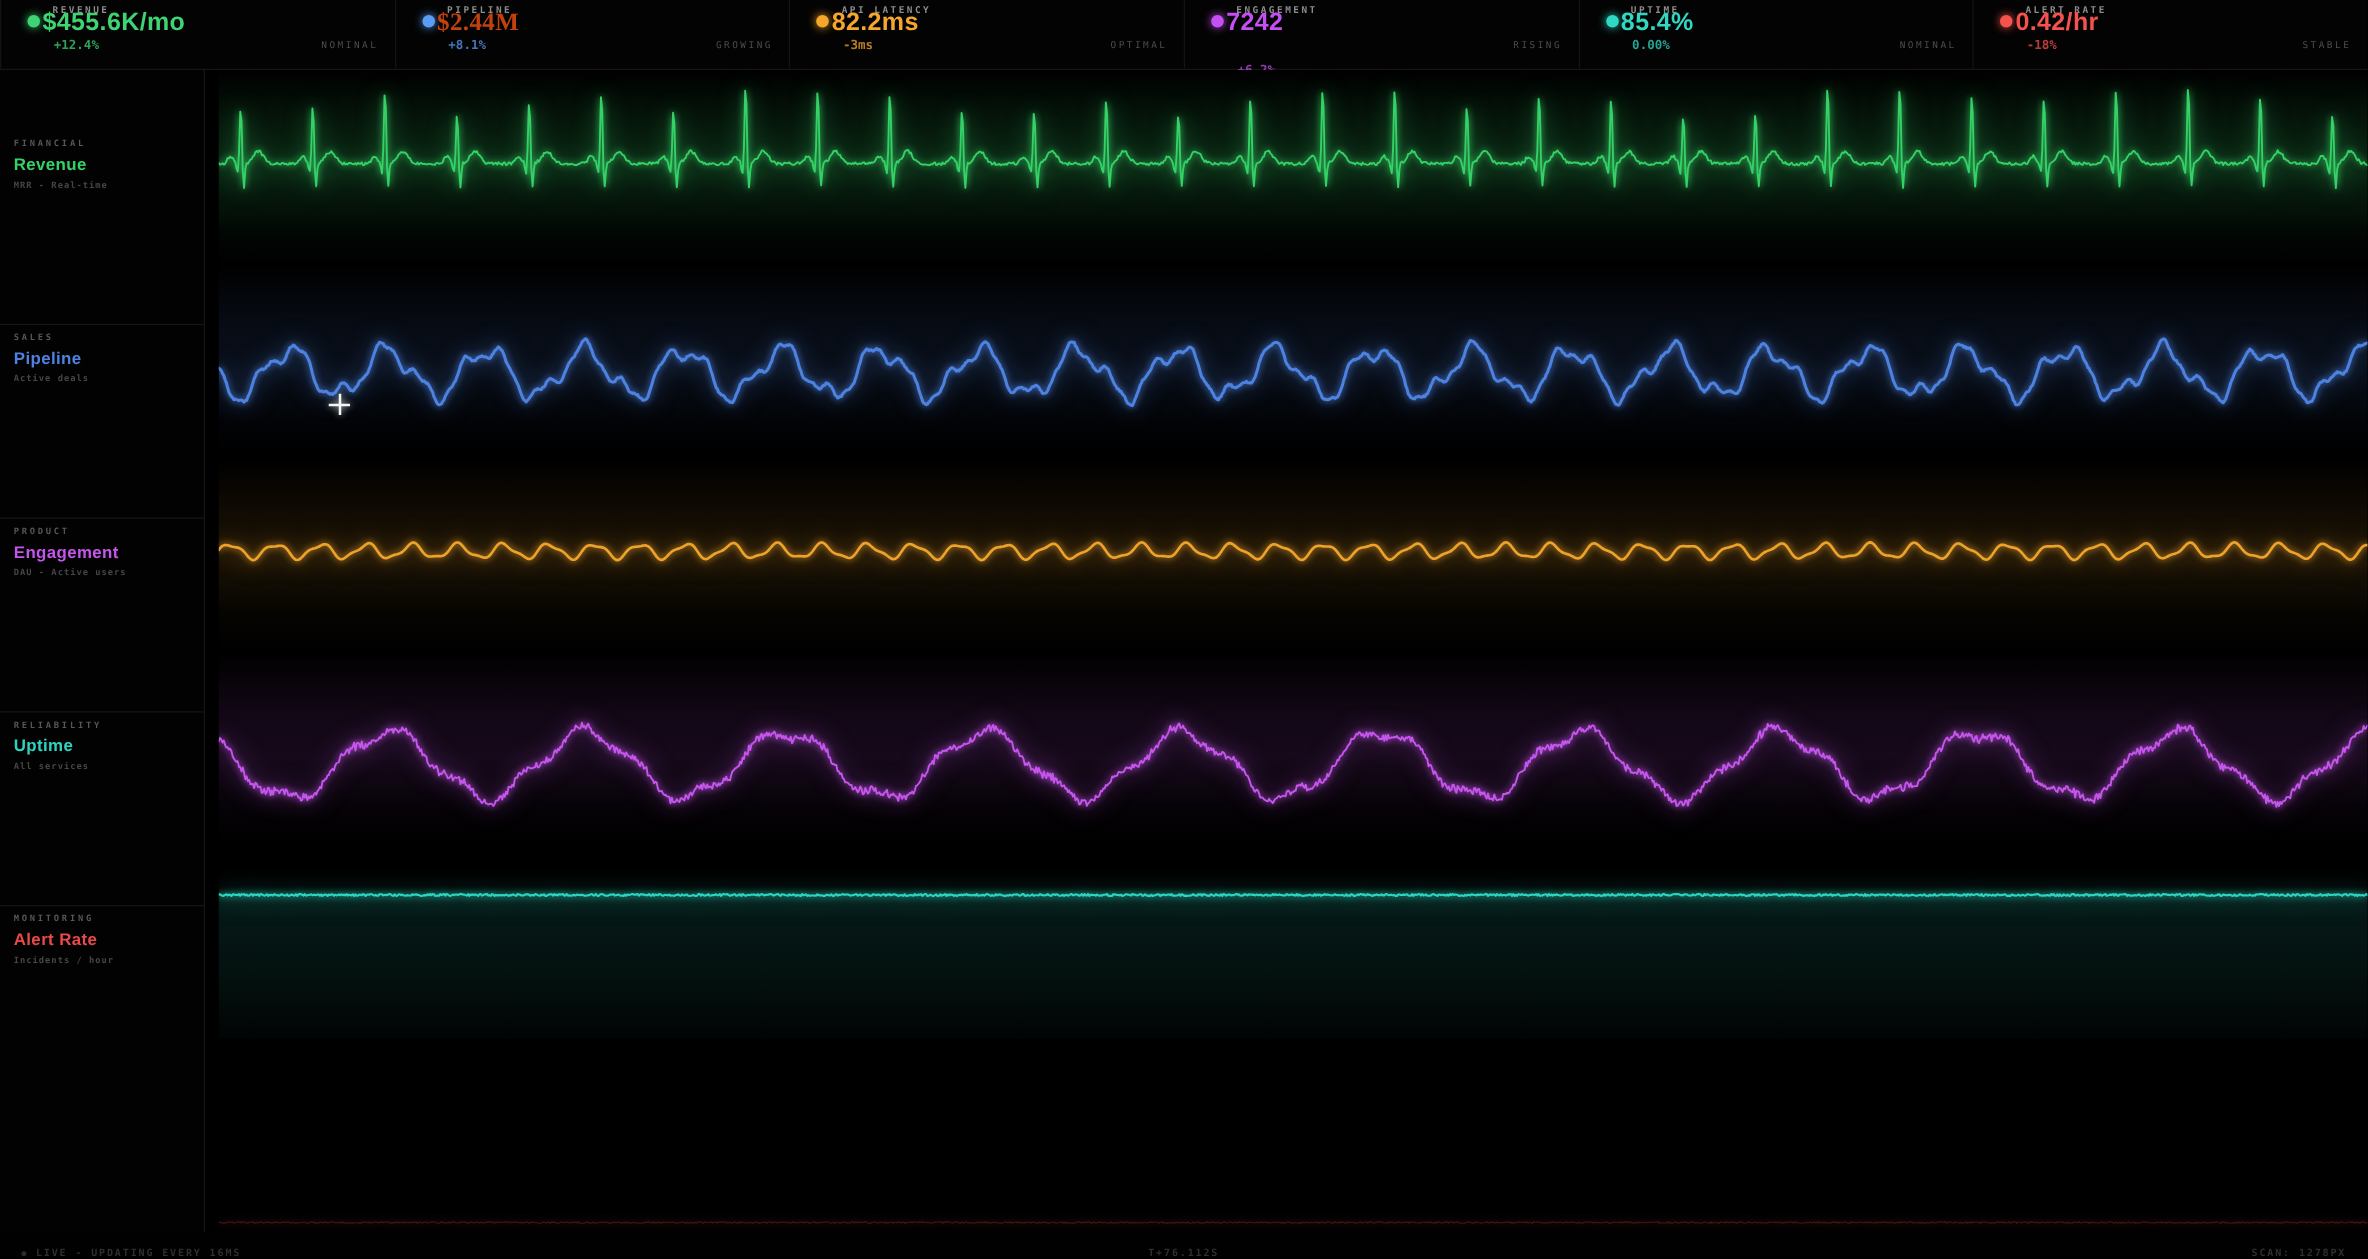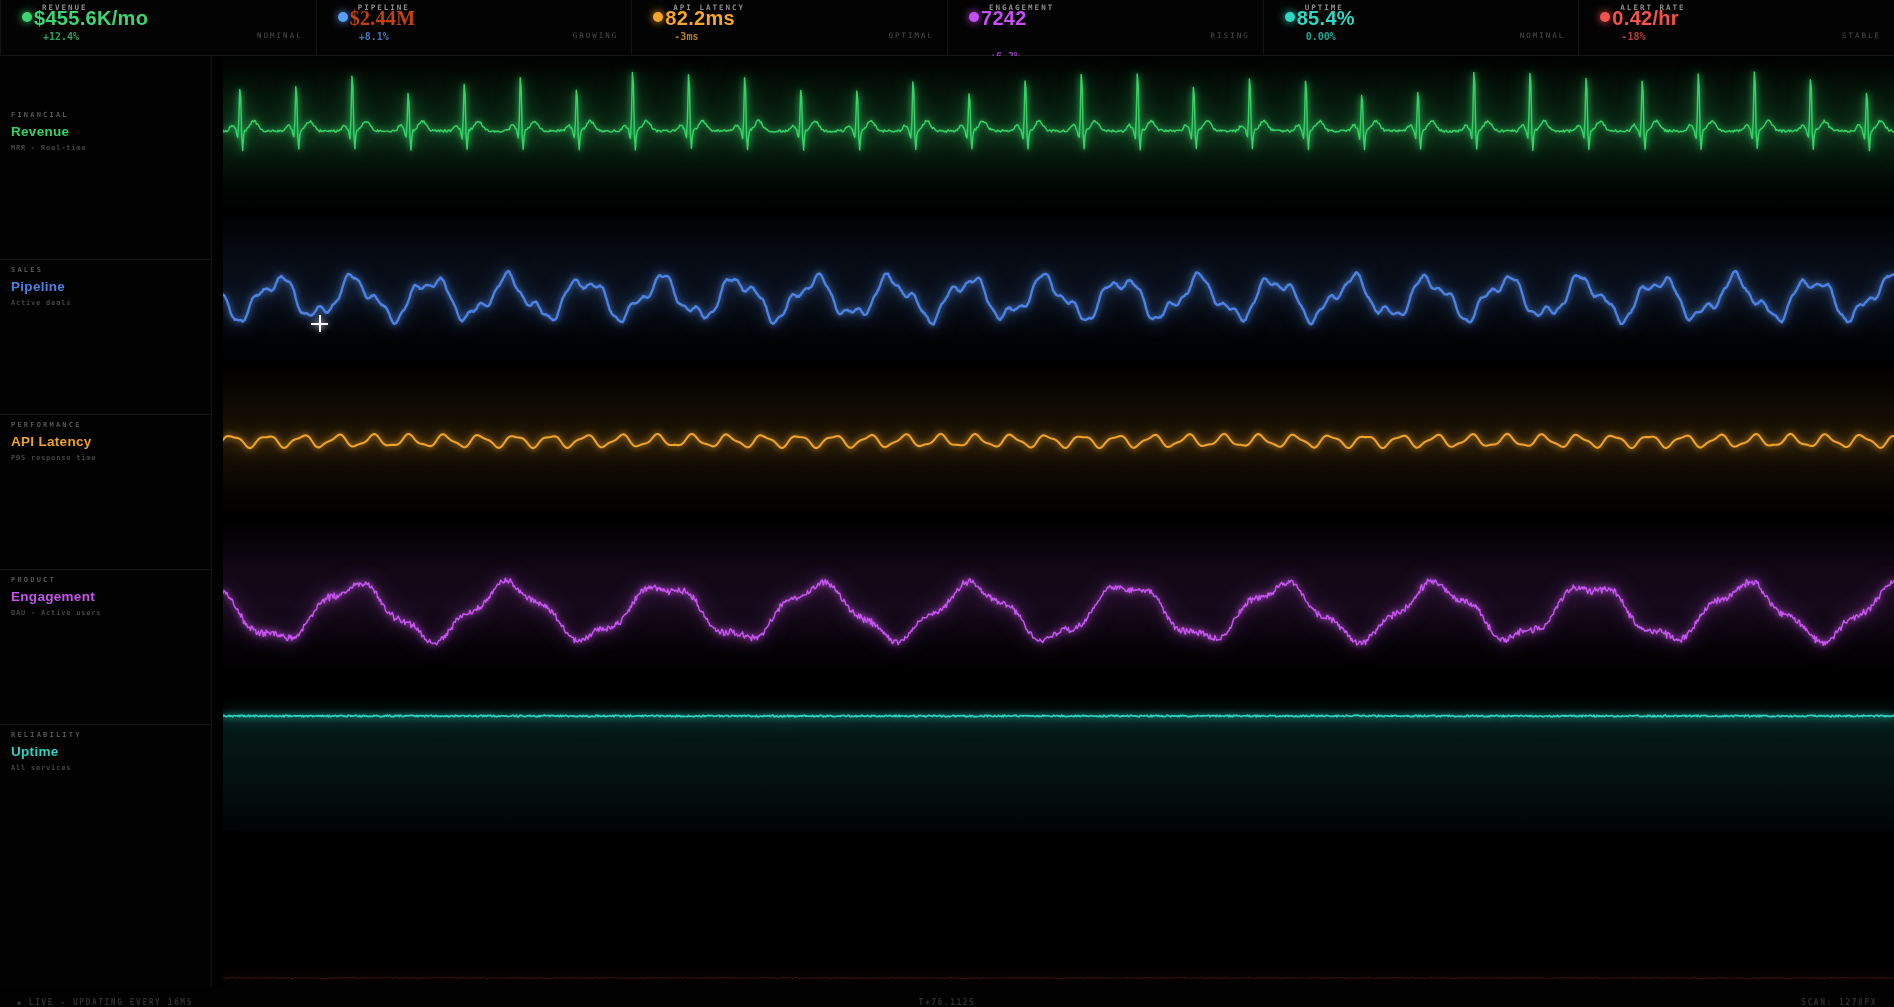--- a/index.html
+++ b/index.html
@@ -19,21 +19,21 @@
   .m-dot { position:absolute; left:21px; top:12px; width:10px; height:10px; border-radius:50%;
     background:currentColor; box-shadow:0 0 8px currentColor; }
   .m-value { position:absolute; left:33px; top:7px; font-family:"Liberation Sans",sans-serif;
     font-weight:700; font-size:20px; letter-spacing:0.3px; white-space:nowrap; }
   .m-delta { position:absolute; left:42px; top:31px; font-size:10px; font-weight:bold; opacity:.75;text-align:center; }
   .m-status { position:absolute; right:13px; top:31px; font-size:7.5px; font-weight:normal;
     letter-spacing:2px; color:#4d4d4d; }
 
   
   .main { position:absolute; top:56px; left:0; right:0; bottom:21px; display:flex; }
-  .sidebar { position:relative; width:212px; border-right:1px solid #151515; background:#020202; }
+  .sidebar { position:relative; width:164px; border-right:1px solid #151515; background:#020202; }
   .side-cell { position:relative; height:155px; padding:55px 8px 0 11px; }
   .side-cell + .side-cell::before { content:""; position:absolute; top:48px; left:0; right:0;
     height:1px; background:#161616; }
   .s-section { font-size:7px; font-weight:bold; letter-spacing:2.2px; color:#575757; }
   .s-title { margin-top:5px; font-family:"Liberation Sans",sans-serif; font-weight:600;
     font-size:13.5px; letter-spacing:0.3px; }
   .s-sub { margin-top:5px; font-size:7px; font-weight:bold; letter-spacing:0.8px; color:#464646; }
 
   .charts { position:relative; flex:1; margin-left:11px; background:#000; }
   .chart-row { position:relative; height:155px; }
@@ -110,33 +110,33 @@
       <div class="s-section">FINANCIAL</div>
       <div class="s-title" style="color: rgb(53, 209, 103);">Revenue</div>
       <div class="s-sub">MRR - Real-time</div>
     </div>
     <div class="side-cell">
       <div class="s-section">SALES</div>
       <div class="s-title" style="color: rgb(77, 130, 224);">Pipeline</div>
       <div class="s-sub">Active deals</div>
     </div>
     <div class="side-cell">
-      <div class="s-section">PERFORMANCE</div>
-      <div class="s-title" style="color: rgb(237, 162, 43);">API Latency</div>
-      <div class="s-sub">P95 response time</div>
-    </div>
-    <div class="side-cell">
       <div class="s-section">PRODUCT</div>
       <div class="s-title" style="color: rgb(197, 85, 236);">Engagement</div>
       <div class="s-sub">DAU - Active users</div>
     </div>
     <div class="side-cell">
       <div class="s-section">RELIABILITY</div>
       <div class="s-title" style="color: rgb(45, 212, 191);">Uptime</div>
       <div class="s-sub">All services</div>
+    </div>
+    <div class="side-cell">
+      <div class="s-section">MONITORING</div>
+      <div class="s-title" style="color: rgb(232, 74, 74);">Alert Rate</div>
+      <div class="s-sub">Incidents / hour</div>
     </div>
   </div>
 
   <div class="charts">
     <div class="chart-row">
       <div class="row-bg" style="background: linear-gradient(rgba(53, 209, 103, 0) 0%, rgba(53, 209, 103, 0.13) 32%, rgba(53, 209, 103, 0.16) 55%, rgba(53, 209, 103, 0.04) 82%, rgba(53, 209, 103, 0) 100%);"></div>
       <svg class="wave-svg" viewBox="0 0 1698 155" preserveAspectRatio="none">
           <path class="wave-path" d="M0 74.4L1 75.7L2 75.3L3 74.5L4 75.7L5 75.0L6 73.1L7 70.4L8 70.8L9 69.3L10 70.3L11 70.1L12 72.0L13 73.6L14 78.6L15 81.3L16 66.2L17 33.4L18 40.6L19 80.8L20 94.4L21 79.1L22 74.5L23 75.1L24 73.4L25 71.5L26 71.4L27 69.0L28 68.5L29 65.7L30 64.8L31 65.8L32 64.3L33 65.0L34 68.2L35 68.0L36 69.1L37 70.9L38 73.0L39 73.4L40 73.5L41 75.4L42 75.5L43 75.7L44 75.2L45 75.2L46 74.2L47 74.9L48 75.5L49 75.4L50 74.3L51 74.3L52 75.4L53 74.9L54 75.6L55 75.9L56 74.2L57 75.5L58 74.3L59 74.6L60 75.7L61 74.7L62 74.3L63 72.4L64 71.9L65 70.5L66 69.2L67 68.7L68 70.1L69 72.8L70 73.7L71 78.5L72 80.7L73 66.0L74 30.7L75 41.0L76 80.8L77 93.0L78 79.1L79 75.2L80 74.2L81 72.4L82 72.3L83 69.9L84 69.7L85 67.1L86 66.9L87 66.7L88 66.2L89 64.9L90 66.6L91 67.5L92 69.6L93 70.1L94 70.5L95 72.9L96 73.5L97 74.6L98 75.6L99 73.9L100 75.6L101 74.9L102 75.5L103 74.4L104 74.3L105 74.9L106 75.3L107 75.4L108 74.5L109 75.7L110 74.2L111 75.0L112 75.0L113 74.0L114 76.1L115 76.1L116 74.1L117 75.0L118 74.4L119 73.3L120 73.7L121 71.1L122 69.6L123 69.6L124 69.7L125 70.9L126 73.0L127 73.4L128 77.5L129 82.8L130 63.7L131 20.3L132 29.9L133 78.0L134 92.7L135 78.9L136 74.8L137 74.4L138 72.6L139 72.3L140 71.0L141 70.2L142 67.7L143 66.9L144 65.8L145 65.7L146 66.3L147 65.9L148 66.8L149 67.9L150 70.2L151 70.4L152 72.7L153 74.1L154 74.6L155 75.0L156 75.5L157 73.9L158 75.6L159 74.9L160 74.3L161 75.1L162 75.2L163 75.2L164 75.5L165 75.4L166 75.1L167 75.1L168 75.4L169 75.7L170 75.6L171 75.9L172 74.3L173 74.3L174 75.1L175 74.6L176 74.7L177 73.9L178 70.5L179 69.6L180 69.7L181 68.6L182 70.1L183 71.5L184 74.4L185 78.8L186 80.9L187 68.1L188 37.4L189 46.4L190 80.9L191 94.0L192 80.8L193 73.7L194 74.9L195 73.7L196 73.2L197 72.0L198 69.1L199 68.0L200 67.6L201 65.9L202 64.8L203 65.9L204 64.9L205 67.4L206 68.1L207 69.2L208 70.5L209 72.5L210 73.7L211 75.1L212 74.8L213 73.9L214 74.7L215 74.3L216 74.0L217 75.6L218 74.6L219 74.1L220 75.7L221 73.8L222 74.9L223 75.0L224 76.1L225 74.1L226 73.9L227 76.1L228 75.7L229 73.9L230 74.0L231 75.7L232 74.0L233 73.0L234 72.2L235 70.6L236 70.2L237 69.7L238 70.2L239 71.9L240 73.2L241 72.8L242 78.9L243 83.0L244 64.4L245 28.2L246 37.7L247 79.0L248 93.2L249 79.7L250 73.7L251 74.6L252 72.0L253 73.4L254 71.5L255 69.3L256 69.1L257 66.3L258 66.5L259 65.7L260 65.8L261 66.7L262 66.3L263 69.1L264 70.7L265 71.0L266 72.3L267 73.9L268 73.3L269 73.6L270 75.3L271 75.5L272 75.6L273 75.4L274 74.9L275 74.7L276 75.9L277 75.1L278 75.6L279 75.0L280 75.4L281 76.0L282 76.0L283 76.0L284 75.3L285 75.0L286 74.4L287 73.8L288 73.8L289 74.2L290 73.3L291 73.6L292 70.3L293 68.9L294 68.6L295 69.0L296 69.8L297 72.5L298 72.9L299 77.9L300 81.7L301 64.2L302 21.7L303 31.9L304 79.8L305 93.1L306 80.7L307 74.4L308 73.7L309 73.5L310 71.5L311 71.9L312 70.6L313 68.0L314 67.1L315 66.1L316 66.0L317 65.4L318 66.6L319 67.9L320 68.1L321 70.0L322 72.1L323 72.7L324 72.6L325 74.1L326 75.2L327 75.7L328 74.9L329 75.3L330 75.8L331 75.8L332 74.1L333 75.3L334 74.3L335 74.8L336 74.5L337 75.2L338 75.3L339 75.7L340 74.0L341 73.9L342 75.4L343 73.9L344 74.7L345 74.3L346 73.6L347 74.7L348 71.8L349 71.4L350 70.3L351 69.7L352 68.7L353 71.7L354 71.5L355 74.3L356 78.8L357 81.5L358 67.2L359 34.2L360 41.9L361 81.1L362 93.8L363 80.5L364 75.4L365 73.4L366 72.1L367 73.1L368 71.1L369 70.4L370 67.4L371 66.9L372 64.6L373 64.1L374 65.6L375 67.0L376 66.3L377 68.6L378 70.1L379 71.9L380 73.0L381 73.6L382 73.4L383 75.0L384 74.2L385 75.5L386 75.3L387 75.7L388 74.6L389 75.2L390 74.7L391 74.6L392 75.2L393 75.8L394 76.1L395 76.1L396 75.3L397 74.3L398 74.1L399 75.6L400 75.5L401 75.4L402 75.5L403 75.2L404 73.1L405 73.7L406 71.2L407 69.9L408 69.5L409 69.5L410 71.7L411 72.1L412 72.9L413 79.7L414 82.3L415 62.4L416 16.6L417 27.0L418 77.4L419 93.9L420 80.4L421 74.7L422 73.7L423 72.1L424 71.1L425 71.2L426 70.5L427 68.2L428 67.0L429 64.6L430 64.3L431 65.3L432 66.5L433 66.9L434 68.5L435 69.0L436 72.1L437 73.4L438 73.1L439 73.2L440 74.3L441 75.9L442 74.0L443 74.8L444 74.6L445 76.1L446 75.2L447 74.2L448 74.3L449 74.5L450 74.5L451 73.9L452 75.1L453 75.6L454 75.9L455 75.7L456 74.8L457 73.9L458 73.8L459 75.1L460 74.0L461 73.3L462 72.2L463 71.9L464 69.1L465 69.6L466 69.2L467 70.1L468 72.9L469 73.0L470 78.5L471 81.4L472 62.3L473 18.7L474 30.2L475 79.0L476 92.3L477 80.3L478 74.4L479 73.2L480 72.3L481 73.0L482 72.0L483 69.2L484 68.0L485 66.7L486 64.6L487 65.1L488 64.4L489 66.6L490 67.8L491 67.9L492 70.4L493 70.9L494 71.9L495 73.3L496 73.8L497 75.2L498 74.5L499 74.9L500 75.3L501 74.4L502 75.2L503 73.9L504 74.9L505 75.5L506 74.7L507 75.0L508 74.9L509 74.0L510 73.9L511 75.3L512 74.7L513 75.1L514 74.0L515 74.7L516 73.8L517 74.2L518 73.6L519 72.1L520 70.0L521 69.3L522 70.0L523 69.4L524 70.6L525 73.2L526 73.0L527 78.2L528 82.6L529 65.1L530 21.7L531 32.0L532 79.9L533 93.4L534 80.7L535 75.6L536 72.9L537 74.1L538 71.8L539 71.4L540 70.7L541 68.8L542 65.6L543 64.5L544 64.0L545 64.2L546 66.7L547 66.0L548 69.3L549 71.2L550 71.9L551 72.1L552 73.2L553 73.6L554 74.8L555 75.4L556 75.5L557 75.8L558 75.5L559 75.7L560 75.9L561 76.1L562 76.0L563 75.3L564 75.5L565 74.3L566 73.9L567 76.0L568 75.9L569 74.7L570 75.1L571 76.0L572 74.0L573 75.1L574 75.0L575 73.1L576 73.1L577 71.8L578 70.7L579 69.4L580 70.6L581 70.9L582 73.0L583 73.6L584 79.6L585 81.1L586 67.5L587 34.4L588 41.9L589 80.8L590 94.3L591 79.6L592 74.2L593 74.9L594 74.2L595 73.1L596 71.7L597 69.6L598 68.5L599 66.8L600 66.4L601 65.3L602 65.4L603 66.4L604 65.9L605 68.6L606 70.6L607 70.6L608 73.4L609 73.5L610 73.7L611 75.6L612 75.0L613 74.0L614 76.0L615 75.5L616 75.8L617 75.1L618 76.2L619 75.7L620 75.4L621 75.9L622 75.0L623 75.8L624 74.1L625 74.1L626 74.6L627 74.6L628 73.8L629 75.5L630 75.8L631 75.0L632 73.0L633 71.6L634 71.0L635 70.7L636 70.0L637 70.6L638 71.7L639 72.9L640 74.9L641 78.8L642 81.2L643 66.5L644 35.1L645 43.3L646 81.1L647 93.9L648 80.2L649 75.5L650 73.4L651 73.6L652 71.8L653 71.9L654 70.0L655 67.5L656 65.9L657 65.7L658 65.0L659 64.6L660 66.3L661 66.9L662 69.4L663 68.9L664 70.8L665 73.6L666 73.6L667 74.7L668 74.7L669 74.5L670 74.9L671 76.1L672 73.9L673 75.0L674 75.2L675 75.3L676 74.5L677 74.0L678 74.7L679 75.5L680 75.2L681 75.9L682 75.7L683 75.3L684 75.1L685 75.5L686 73.9L687 74.1L688 75.6L689 74.1L690 73.7L691 71.1L692 69.0L693 70.1L694 70.6L695 70.8L696 72.9L697 75.0L698 79.8L699 81.9L700 66.1L701 26.0L702 34.9L703 79.1L704 93.4L705 80.0L706 75.5L707 74.8L708 73.2L709 72.4L710 71.5L711 68.5L712 68.9L713 67.0L714 64.6L715 65.5L716 65.1L717 65.0L718 68.1L719 69.3L720 71.0L721 72.5L722 71.6L723 72.7L724 74.2L725 74.8L726 75.5L727 75.0L728 74.5L729 74.3L730 75.1L731 74.5L732 75.1L733 75.8L734 75.0L735 76.2L736 74.8L737 73.9L738 75.0L739 75.2L740 74.3L741 75.2L742 74.7L743 75.9L744 75.3L745 73.8L746 74.5L747 72.7L748 72.0L749 69.2L750 69.6L751 69.3L752 70.9L753 72.5L754 74.8L755 79.9L756 81.9L757 66.7L758 38.0L759 44.7L760 80.7L761 92.7L762 79.9L763 74.9L764 72.9L765 74.1L766 71.3L767 71.4L768 69.8L769 67.2L770 65.5L771 65.3L772 65.5L773 66.0L774 66.5L775 66.7L776 67.6L777 70.3L778 71.8L779 73.5L780 72.4L781 74.0L782 73.4L783 73.7L784 74.5L785 75.5L786 75.7L787 74.1L788 75.1L789 75.1L790 75.9L791 74.9L792 73.9L793 74.7L794 74.8L795 74.5L796 75.0L797 74.5L798 75.8L799 75.0L800 74.8L801 73.9L802 74.2L803 73.4L804 72.7L805 70.1L806 69.4L807 68.6L808 69.2L809 71.8L810 73.5L811 73.9L812 78.8L813 82.6L814 64.3L815 25.1L816 34.0L817 79.1L818 93.0L819 79.2L820 75.1L821 74.1L822 74.1L823 73.2L824 72.0L825 69.7L826 69.2L827 65.7L828 65.2L829 64.8L830 64.5L831 66.7L832 67.5L833 69.6L834 69.9L835 70.8L836 72.2L837 73.7L838 75.1L839 74.6L840 73.8L841 74.6L842 76.0L843 74.1L844 74.3L845 74.1L846 75.3L847 74.3L848 74.6L849 75.6L850 76.1L851 75.8L852 75.6L853 75.0L854 73.9L855 75.3L856 75.7L857 75.5L858 75.2L859 73.4L860 72.9L861 71.5L862 70.4L863 69.6L864 68.6L865 68.6L866 70.0L867 72.9L868 75.2L869 79.9L870 81.3L871 64.0L872 18.5L873 28.8L874 77.7L875 92.7L876 79.7L877 74.8L878 73.0L879 73.3L880 72.9L881 71.1L882 69.6L883 67.4L884 66.4L885 64.5L886 65.0L887 66.2L888 66.4L889 67.5L890 68.6L891 69.7L892 71.9L893 73.2L894 74.1L895 73.9L896 74.7L897 74.4L898 75.6L899 74.4L900 74.1L901 75.1L902 75.0L903 76.0L904 74.0L905 75.2L906 75.3L907 75.7L908 75.9L909 75.5L910 74.4L911 75.3L912 74.4L913 74.6L914 76.0L915 76.0L916 74.2L917 74.0L918 72.6L919 70.3L920 69.6L921 68.0L922 70.5L923 71.7L924 71.6L925 73.9L926 78.4L927 82.6L928 62.4L929 17.9L930 28.9L931 78.5L932 93.7L933 79.5L934 73.9L935 73.1L936 74.2L937 73.3L938 71.6L939 70.0L940 67.1L941 66.9L942 66.2L943 64.4L944 66.0L945 65.4L946 67.8L947 69.4L948 70.6L949 71.1L950 73.1L951 74.5L952 73.5L953 73.5L954 73.6L955 74.4L956 75.2L957 75.6L958 73.9L959 75.2L960 74.6L961 75.5L962 74.1L963 74.1L964 74.9L965 75.1L966 74.4L967 75.9L968 74.4L969 74.3L970 74.3L971 74.5L972 73.9L973 74.6L974 74.7L975 73.6L976 72.0L977 69.1L978 68.9L979 69.8L980 70.5L981 71.2L982 74.1L983 78.5L984 82.8L985 67.5L986 31.4L987 40.2L988 79.0L989 92.5L990 79.9L991 73.8L992 73.8L993 72.5L994 73.0L995 70.2L996 69.5L997 68.0L998 66.4L999 65.3L1000 64.7L1001 64.9L1002 65.2L1003 66.6L1004 67.7L1005 69.5L1006 71.8L1007 73.7L1008 72.7L1009 74.3L1010 75.3L1011 74.3L1012 74.3L1013 75.1L1014 73.9L1015 74.9L1016 74.6L1017 74.4L1018 74.4L1019 74.8L1020 75.7L1021 75.4L1022 75.6L1023 74.8L1024 74.4L1025 74.4L1026 75.4L1027 73.8L1028 74.7L1029 76.0L1030 73.4L1031 74.1L1032 73.8L1033 70.0L1034 70.9L1035 70.0L1036 70.6L1037 71.1L1038 72.6L1039 73.1L1040 78.4L1041 80.7L1042 64.2L1043 23.1L1044 32.9L1045 77.6L1046 92.4L1047 80.8L1048 74.8L1049 73.1L1050 73.4L1051 72.8L1052 72.0L1053 69.1L1054 69.2L1055 65.8L1056 66.2L1057 65.2L1058 64.3L1059 66.1L1060 66.7L1061 67.6L1062 69.8L1063 71.5L1064 71.4L1065 74.2L1066 73.1L1067 74.7L1068 73.6L1069 74.4L1070 74.3L1071 73.9L1072 74.0L1073 74.3L1074 74.0L1075 75.1L1076 74.8L1077 75.9L1078 74.6L1079 75.3L1080 75.0L1081 74.0L1082 74.1L1083 75.1L1084 76.1L1085 75.4L1086 74.1L1087 74.8L1088 74.0L1089 72.9L1090 70.0L1091 70.1L1092 70.2L1093 68.6L1094 69.7L1095 73.2L1096 74.2L1097 79.0L1098 82.3L1099 65.8L1100 25.3L1101 35.4L1102 78.7L1103 93.4L1104 79.4L1105 74.4L1106 74.2L1107 73.5L1108 71.1L1109 70.0L1110 69.9L1111 68.8L1112 67.6L1113 66.3L1114 66.2L1115 64.4L1116 65.5L1117 68.1L1118 68.1L1119 69.7L1120 72.1L1121 73.0L1122 72.9L1123 75.2L1124 73.9L1125 74.6L1126 74.7L1127 73.9L1128 75.0L1129 75.5L1130 75.8L1131 76.1L1132 75.4L1133 75.7L1134 75.7L1135 74.7L1136 74.2L1137 74.3L1138 74.5L1139 74.1L1140 74.7L1141 75.5L1142 74.3L1143 73.9L1144 73.4L1145 74.6L1146 72.0L1147 71.4L1148 68.9L1149 69.7L1150 68.3L1151 71.6L1152 71.9L1153 72.9L1154 78.6L1155 83.1L1156 67.6L1157 39.5L1158 45.6L1159 82.1L1160 93.5L1161 78.6L1162 75.4L1163 73.2L1164 73.2L1165 71.5L1166 70.6L1167 69.7L1168 69.1L1169 66.8L1170 64.8L1171 65.8L1172 64.5L1173 65.9L1174 67.4L1175 67.6L1176 69.5L1177 72.3L1178 72.5L1179 72.3L1180 75.2L1181 74.7L1182 73.7L1183 74.7L1184 74.0L1185 74.0L1186 75.4L1187 74.5L1188 75.4L1189 74.3L1190 74.1L1191 73.9L1192 75.5L1193 74.8L1194 75.6L1195 73.9L1196 74.9L1197 74.5L1198 74.5L1199 74.8L1200 73.7L1201 74.9L1202 73.2L1203 71.6L1204 70.4L1205 70.7L1206 69.6L1207 68.9L1208 69.9L1209 73.2L1210 74.4L1211 78.3L1212 82.4L1213 66.9L1214 36.7L1215 44.1L1216 82.1L1217 93.0L1218 80.1L1219 75.8L1220 73.6L1221 73.7L1222 73.1L1223 70.2L1224 69.7L1225 67.5L1226 67.5L1227 65.5L1228 64.9L1229 65.3L1230 65.1L1231 67.7L1232 68.2L1233 70.4L1234 71.5L1235 72.0L1236 74.4L1237 74.7L1238 73.6L1239 75.4L1240 75.1L1241 76.1L1242 74.8L1243 74.2L1244 75.8L1245 76.2L1246 75.9L1247 74.9L1248 76.2L1249 76.1L1250 74.4L1251 74.7L1252 74.3L1253 75.8L1254 74.7L1255 75.9L1256 73.9L1257 73.8L1258 74.6L1259 74.1L1260 72.6L1261 71.7L1262 68.9L1263 69.2L1264 69.2L1265 71.6L1266 73.3L1267 73.2L1268 78.4L1269 82.5L1270 64.0L1271 16.6L1272 26.9L1273 77.4L1274 92.9L1275 79.3L1276 74.9L1277 74.5L1278 73.5L1279 72.2L1280 70.0L1281 70.4L1282 67.7L1283 65.9L1284 66.7L1285 64.9L1286 65.8L1287 66.8L1288 68.0L1289 67.9L1290 70.1L1291 71.8L1292 73.4L1293 74.1L1294 73.4L1295 74.9L1296 75.3L1297 75.8L1298 75.8L1299 74.3L1300 74.1L1301 75.9L1302 75.2L1303 74.8L1304 74.4L1305 74.2L1306 74.6L1307 74.3L1308 74.6L1309 75.4L1310 73.8L1311 75.3L1312 74.1L1313 75.0L1314 75.9L1315 75.7L1316 73.5L1317 72.3L1318 71.4L1319 70.7L1320 69.1L1321 68.6L1322 70.3L1323 73.3L1324 74.4L1325 78.6L1326 82.0L1327 61.9L1328 17.5L1329 27.2L1330 78.8L1331 94.3L1332 80.1L1333 74.2L1334 73.0L1335 74.3L1336 72.7L1337 71.3L1338 70.2L1339 68.8L1340 67.3L1341 65.6L1342 64.3L1343 65.1L1344 64.7L1345 67.5L1346 69.5L1347 70.3L1348 72.1L1349 71.7L1350 73.8L1351 73.5L1352 74.2L1353 74.4L1354 75.8L1355 75.2L1356 75.0L1357 74.9L1358 75.9L1359 75.2L1360 75.1L1361 75.7L1362 74.3L1363 76.1L1364 74.8L1365 74.2L1366 73.9L1367 74.7L1368 76.2L1369 73.9L1370 74.8L1371 74.6L1372 74.2L1373 73.8L1374 72.9L1375 72.0L1376 69.9L1377 70.0L1378 69.5L1379 70.2L1380 72.0L1381 74.2L1382 78.1L1383 81.9L1384 63.3L1385 22.5L1386 33.4L1387 78.9L1388 93.3L1389 80.6L1390 75.0L1391 74.8L1392 72.9L1393 72.9L1394 72.1L1395 70.3L1396 67.5L1397 67.5L1398 66.5L1399 66.2L1400 65.1L1401 65.7L1402 66.2L1403 69.2L1404 68.9L1405 71.2L1406 73.6L1407 73.9L1408 74.0L1409 74.6L1410 74.4L1411 75.2L1412 74.7L1413 75.2L1414 75.0L1415 73.9L1416 75.1L1417 76.1L1418 75.5L1419 75.6L1420 74.5L1421 75.1L1422 75.6L1423 75.6L1424 75.8L1425 75.5L1426 74.4L1427 74.0L1428 75.1L1429 75.3L1430 73.4L1431 71.6L1432 70.1L1433 70.0L1434 68.0L1435 70.1L1436 71.6L1437 73.4L1438 74.6L1439 77.6L1440 80.7L1441 64.2L1442 25.2L1443 34.7L1444 79.4L1445 93.2L1446 80.1L1447 75.1L1448 74.3L1449 73.5L1450 72.7L1451 71.8L1452 70.1L1453 67.5L1454 65.9L1455 65.1L1456 65.9L1457 64.2L1458 65.6L1459 67.7L1460 69.0L1461 70.3L1462 71.5L1463 72.3L1464 72.7L1465 75.2L1466 73.5L1467 75.7L1468 74.3L1469 75.7L1470 73.9L1471 74.9L1472 75.5L1473 75.8L1474 73.9L1475 74.4L1476 75.3L1477 74.6L1478 74.7L1479 76.1L1480 75.9L1481 75.2L1482 75.7L1483 75.5L1484 75.5L1485 74.4L1486 74.4L1487 74.2L1488 72.2L1489 70.8L1490 68.5L1491 69.3L1492 69.4L1493 70.4L1494 72.9L1495 74.4L1496 79.8L1497 82.4L1498 62.3L1499 18.1L1500 30.2L1501 78.2L1502 93.2L1503 80.4L1504 73.8L1505 73.7L1506 72.4L1507 72.2L1508 69.9L1509 68.6L1510 67.0L1511 67.3L1512 65.9L1513 64.7L1514 65.1L1515 66.7L1516 67.0L1517 68.8L1518 70.6L1519 72.1L1520 73.7L1521 73.1L1522 74.3L1523 75.2L1524 74.2L1525 74.9L1526 75.6L1527 76.1L1528 75.2L1529 75.4L1530 75.2L1531 74.6L1532 75.7L1533 75.6L1534 74.7L1535 75.9L1536 74.2L1537 75.0L1538 74.1L1539 74.1L1540 75.7L1541 73.8L1542 74.4L1543 74.3L1544 73.1L1545 72.6L1546 71.7L1547 69.7L1548 69.1L1549 68.6L1550 70.2L1551 71.8L1552 73.5L1553 79.4L1554 82.4L1555 62.6L1556 16.0L1557 27.0L1558 78.2L1559 92.3L1560 80.4L1561 74.4L1562 74.0L1563 72.4L1564 72.4L1565 70.9L1566 70.0L1567 68.2L1568 66.4L1569 64.9L1570 64.2L1571 64.3L1572 65.3L1573 66.8L1574 69.0L1575 69.3L1576 70.2L1577 71.6L1578 74.4L1579 73.6L1580 74.5L1581 75.0L1582 73.7L1583 73.9L1584 76.1L1585 74.2L1586 74.0L1587 75.5L1588 75.9L1589 75.7L1590 74.4L1591 74.1L1592 75.8L1593 74.0L1594 75.0L1595 75.7L1596 75.0L1597 74.3L1598 73.9L1599 74.9L1600 74.0L1601 72.7L1602 71.8L1603 72.2L1604 69.6L1605 69.1L1606 69.3L1607 71.1L1608 72.3L1609 74.8L1610 79.0L1611 81.0L1612 65.4L1613 23.7L1614 33.0L1615 78.0L1616 93.1L1617 78.9L1618 75.5L1619 72.8L1620 73.3L1621 72.9L1622 71.8L1623 70.5L1624 68.6L1625 67.5L1626 66.8L1627 64.1L1628 66.2L1629 66.4L1630 67.1L1631 67.3L1632 71.2L1633 70.8L1634 72.4L1635 72.3L1636 73.7L1637 74.5L1638 74.6L1639 74.1L1640 73.9L1641 73.8L1642 75.3L1643 74.8L1644 75.2L1645 74.1L1646 74.9L1647 75.6L1648 74.4L1649 75.2L1650 74.7L1651 76.1L1652 75.9L1653 76.1L1654 74.4L1655 74.9L1656 74.7L1657 75.2L1658 74.9L1659 73.0L1660 71.1L1661 68.8L1662 68.8L1663 68.8L1664 71.3L1665 71.2L1666 75.1L1667 79.6L1668 82.8L1669 67.3L1670 37.6L1671 44.8L1672 81.2L1673 94.5L1674 79.5L1675 75.3L1676 74.9L1677 72.7L1678 71.6L1679 71.9L1680 69.8L1681 69.0L1682 66.9L1683 64.6L1684 65.7L1685 64.7L1686 65.8L1687 66.5L1688 68.1L1689 70.5L1690 72.2L1691 71.4L1692 73.3L1693 75.2L1694 74.5L1695 73.7L1696 75.0L1697 75.7L1698 76.1" stroke="#35d167" stroke-width="1.5" style="filter: drop-shadow(rgb(53, 209, 103) 0px 0px 3px) drop-shadow(rgba(53, 209, 103, 0.5) 0px 0px 9px);"></path>
         </svg>
     </div>

